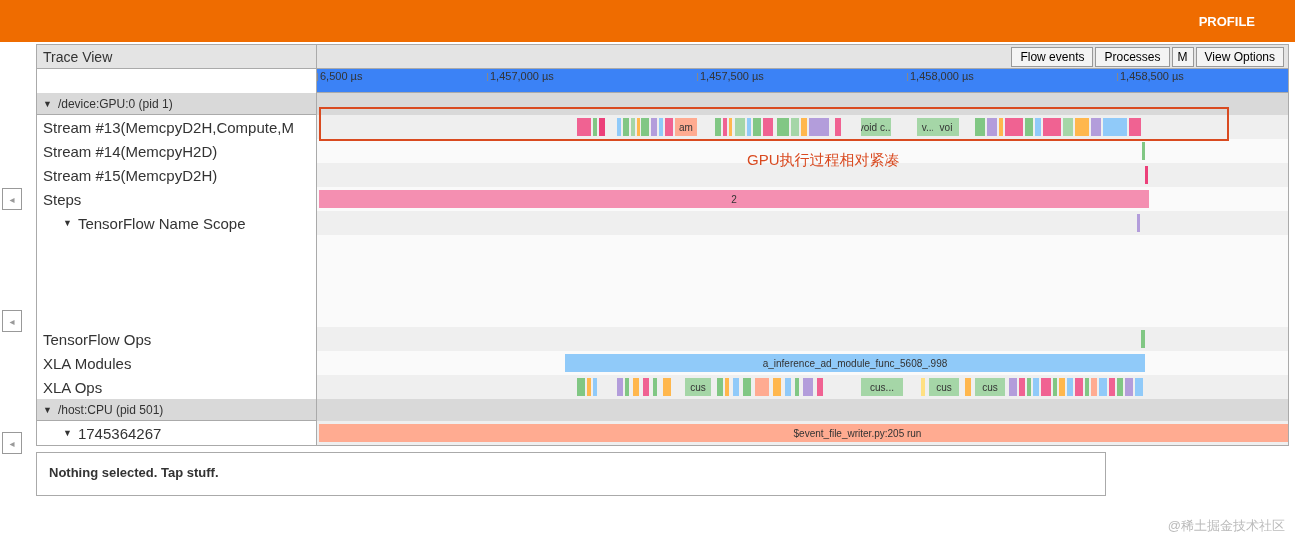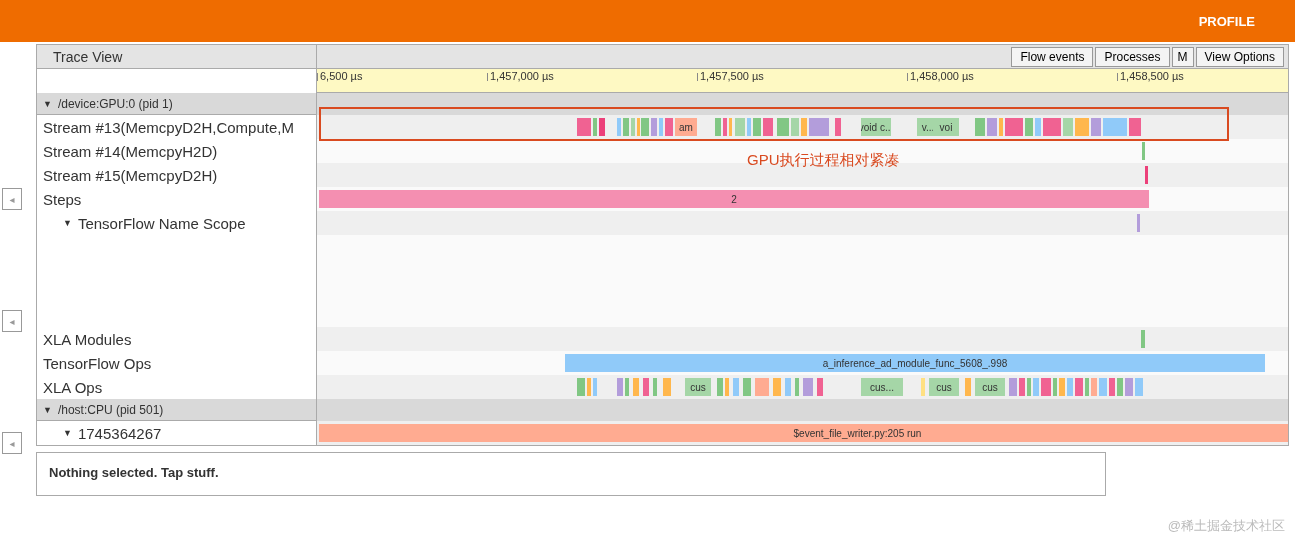--- a/index.html
+++ b/index.html
@@ -1,26 +1,26 @@
 <!DOCTYPE html>
 <html><head>
 <meta charset="utf-8">
 <style>
   * { box-sizing: border-box; margin: 0; padding: 0; }
   body { font-family: Arial, sans-serif; font-size: 13px; color: #333; background: #fff; width: 1295px; }
   .topbar { height: 42px; background: #ef6c00; display: flex; justify-content: flex-end; align-items: center; padding-right: 40px; color: #fff; font-weight: bold; }
   .main { display: flex; border: 1px solid #aaa; margin: 2px 6px 0 36px; background: #fff; }
   .sidebar { width: 280px; border-right: 1px solid #aaa; background: #fff; }
   .tracecol { flex: 1; position: relative; overflow: hidden; }
-  .header-row { height: 24px; background: #e4e4e4; border-bottom: 1px solid #aaa; display: flex; align-items: center; padding: 0 16px; font-size: 14px; }
+  .header-row { height: 24px; background: #e4e4e4; border-bottom: 1px solid #aaa; display: flex; align-items: center; padding: 0 6px; font-size: 14px; }
   .header-right { position: absolute; right: 0; top: 0; height: 24px; display: flex; gap: 2px; align-items: center; padding-right: 4px; }
   .hbtn { height: 20px; padding: 1px 8px; border: 1px solid #999; background: #f4f4f4; font-size: 12px; cursor: pointer; }
   .hbtn.single { width: 22px; text-align: center; padding: 1px 0; }
   .close-icon { position: absolute; right: 4px; top: 26px; width: 14px; height: 14px; font-size: 12px; color: #666; cursor: pointer; }
-  .ruler { height: 24px; border-bottom: 1px solid #aaa; position: relative; background: #fef9c3; font-size: 11px; color: #333; }
+  .ruler { height: 24px; border-bottom: 1px solid #aaa; position: relative; background: #3b82f6; font-size: 11px; color: #333; }
   .tick { position: absolute; top: 4px; border-left: 1px solid #888; height: 8px; }
   .tick span { position: absolute; left: 2px; top: -3px; white-space: nowrap; }
   .section-hdr { height: 22px; background: #d9d9d9; border-bottom: 1px solid #aaa; display: flex; align-items: center; padding-left: 6px; font-size: 12px; }
   .section-hdr .arrow { margin-right: 6px; font-size: 9px; }
   .row-label { height: 24px; padding-left: 6px; display: flex; align-items: center; font-size: 15px; white-space: nowrap; overflow: hidden; }
   .row-label.indent { padding-left: 26px; }
   .row-label.indent .arrow { margin-right: 6px; font-size: 9px; }
   .track-row { height: 24px; position: relative; background: #efefef; }
   .track-row.light { background: #fafafa; }
   .track-row.tall { height: 92px; }
@@ -66,22 +66,22 @@
       </div>
     <div class="row-label">Stream #13(MemcpyD2H,Compute,M</div>
     <div class="row-label">Stream #14(MemcpyH2D)</div>
     <div class="row-label">Stream #15(MemcpyD2H)</div>
     <div class="row-label">Steps</div>
     <div class="row-label indent">
         <span class="arrow">▼</span>
         <span>TensorFlow Name Scope</span>
       </div>
     <div style="height:92px"></div>
+    <div class="row-label">TensorFlow Ops</div>
     <div class="row-label">XLA Modules</div>
-    <div class="row-label">TensorFlow Ops</div>
     <div class="row-label">XLA Ops</div>
     <div class="section-hdr">
         <span class="arrow">▼</span>
         <span>/host:CPU (pid 501)</span>
       </div>
     <div class="row-label indent">
         <span class="arrow">▼</span>
         <span>1745364267</span>
       </div>
   </div>
@@ -174,21 +174,21 @@
     <div class="track-row">
       <div class="bar purple" style="left:820px;width:3px"></div>
     </div>
     <div class="track-row tall light"></div>
 
     <div class="track-row">
       <div class="bar green" style="left:824px;width:4px"></div>
     </div>
 
     <div class="track-row light">
-      <div class="bar" style="left:248px;width:700px;background:#90caf9;color:#333">a_inference_ad_module_func_5608_.998</div>
+      <div class="bar" style="left:248px;width:580px;background:#90caf9;color:#333">a_inference_ad_module_func_5608_.998</div>
     </div>
 
     <div class="track-row">
       <div class="bar green" style="left:260px;width:8px"></div>
       <div class="bar orange" style="left:270px;width:4px"></div>
       <div class="bar lblue" style="left:276px;width:4px"></div>
       <div class="bar purple" style="left:300px;width:6px"></div>
       <div class="bar green" style="left:308px;width:4px"></div>
       <div class="bar orange" style="left:316px;width:6px"></div>
       <div class="bar magenta" style="left:326px;width:6px"></div>

